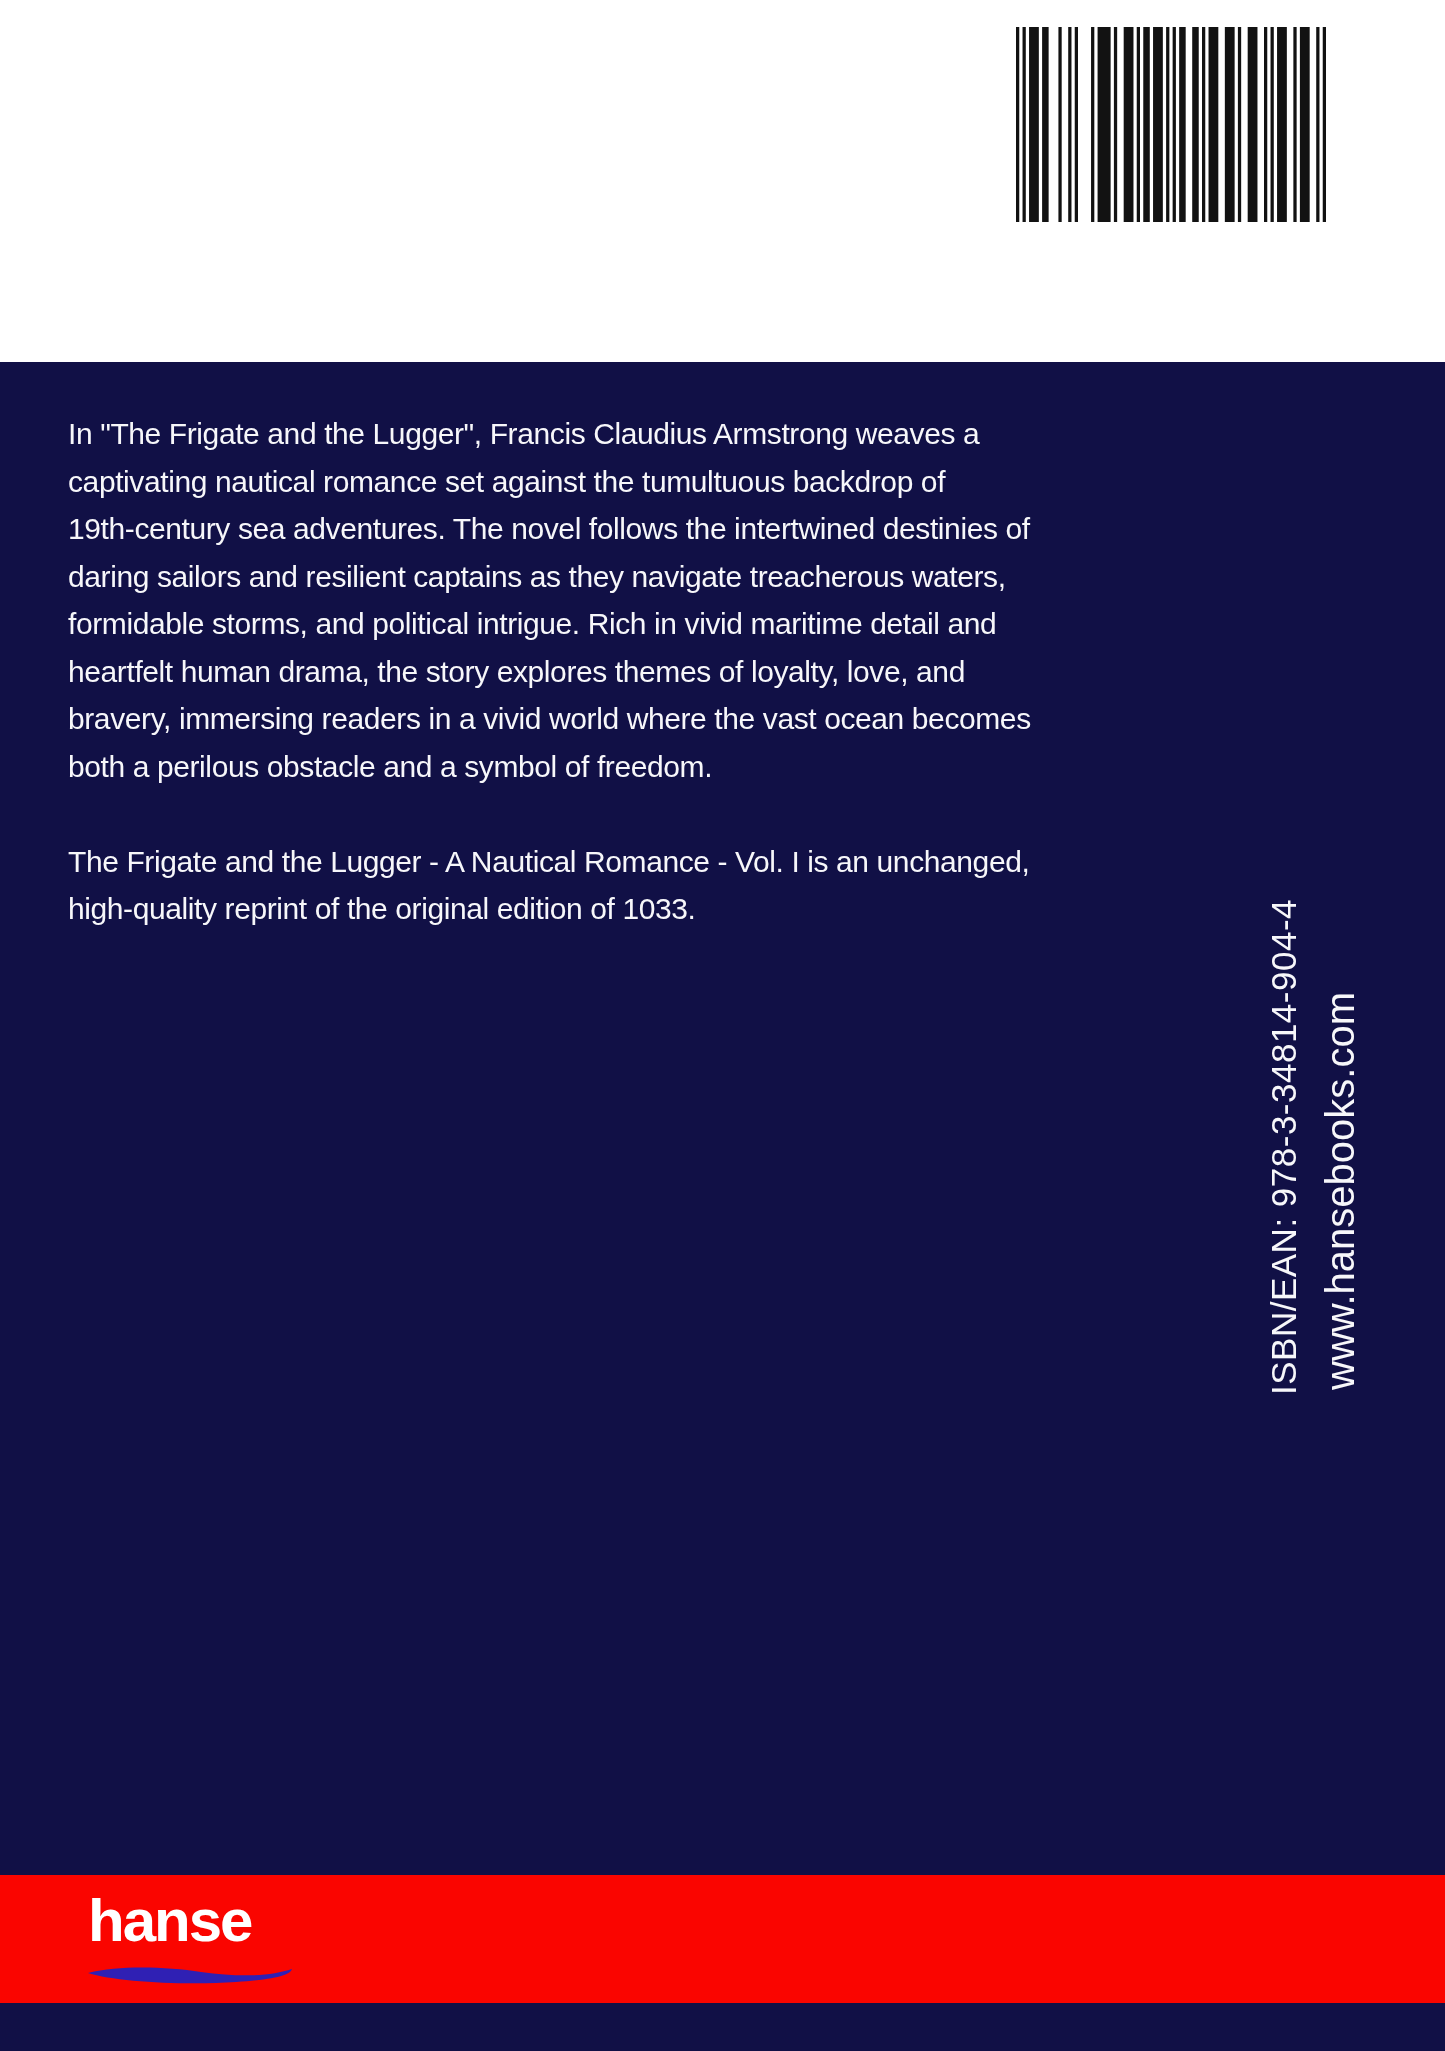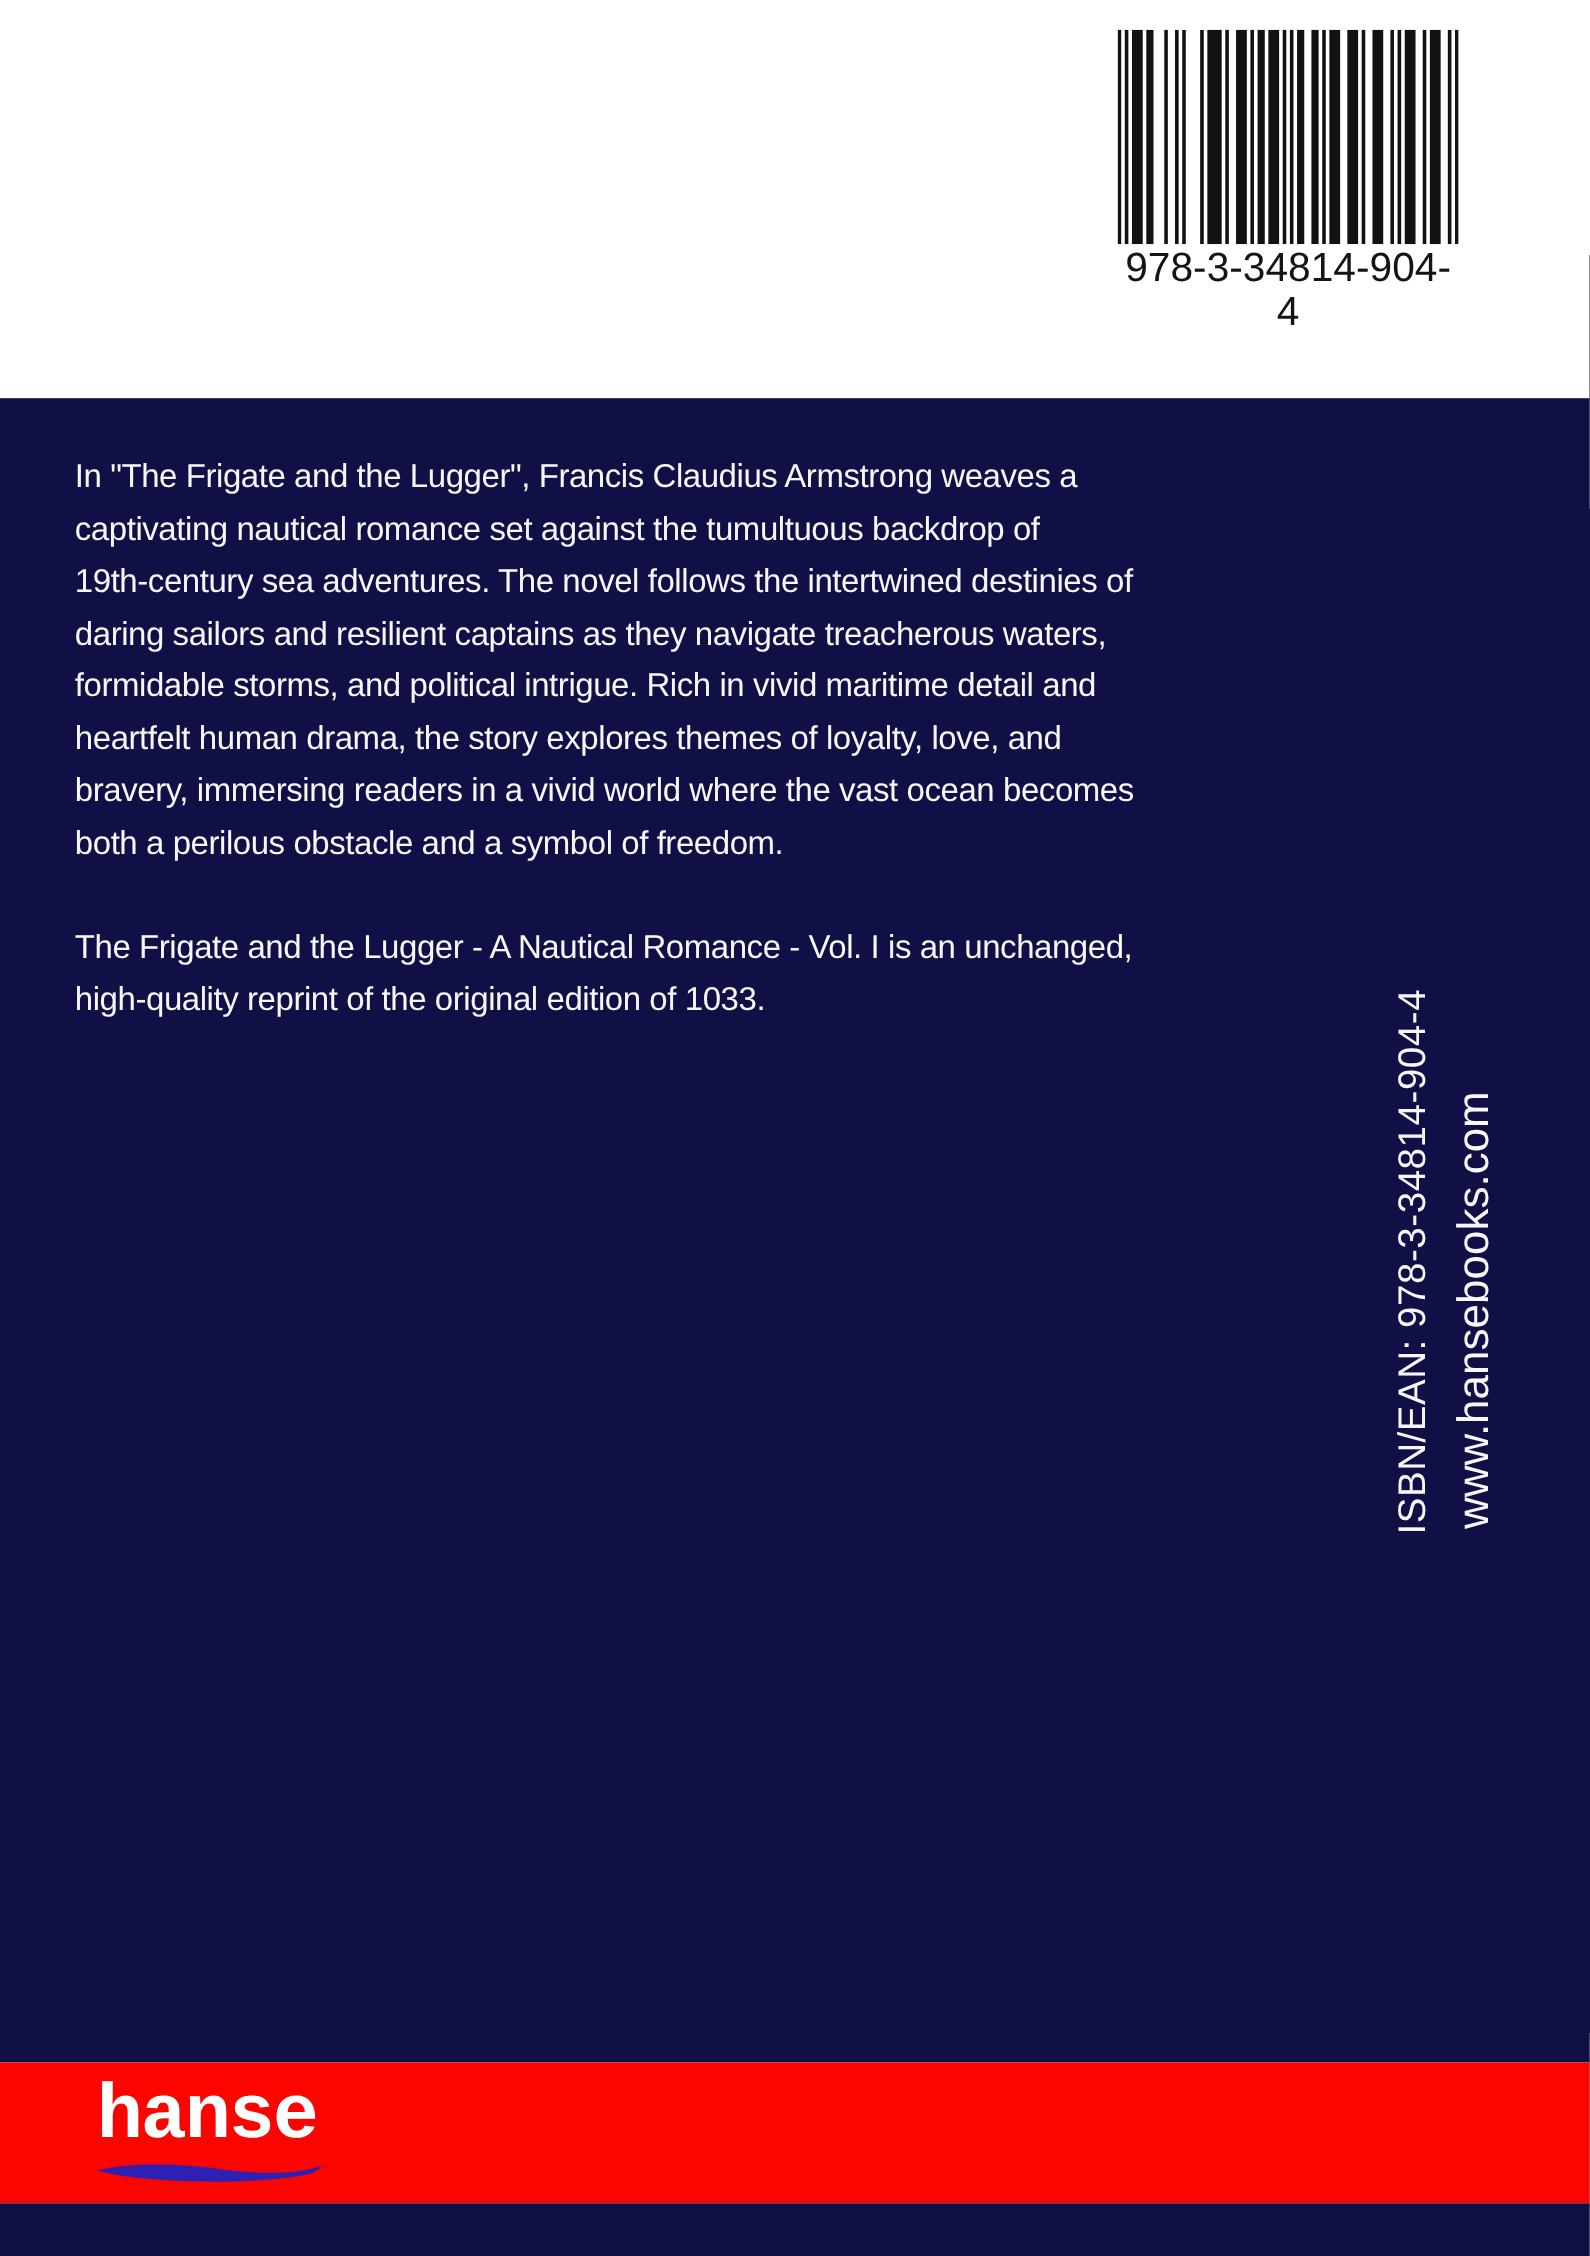--- a/index.html
+++ b/index.html
@@ -41,22 +41,22 @@
     white-space:nowrap;color:var(--text-white);line-height:1.15;
   }
   .isbn-vert{left:1264px;top:1395px;font-size:35px;letter-spacing:0.5px;}
   .site-vert{left:1317px;top:1390px;font-size:40px;letter-spacing:0px;}
   .publisher-footer{
     position:absolute;left:0;top:1875px;width:1445px;height:128px;
     background:var(--red);
   }
   .hanse-logo{
     position:absolute;left:88px;top:16px;
-    font-family:Liberation Mono, monospace;font-weight:800;
-    font-size:70px;line-height:1;color:#ffffff;letter-spacing:-2px;
+    font-family:Liberation Sans, sans-serif;font-weight:800;
+    font-size:60px;line-height:1;color:#ffffff;letter-spacing:-2px;
   }
   .logo-underline{
     position:absolute;left:86px;top:88px;width:210px;height:24px;
   }
   .logo-underline svg{width:100%;height:100%;display:block;}
   .logo-underline path{fill:var(--underline-blue);}
   .bottom-strip{
     position:absolute;left:0;top:2003px;width:1445px;height:48px;
     background:var(--navy);
   }
@@ -92,21 +92,20 @@
         <rect x="71" y="0" width="3" height="60"></rect>
         <rect x="76" y="0" width="1" height="60"></rect>
         <rect x="78" y="0" width="1" height="60"></rect>
         <rect x="80" y="0" width="3" height="60"></rect>
         <rect x="85" y="0" width="1" height="60"></rect>
         <rect x="87" y="0" width="3" height="60"></rect>
         <rect x="92" y="0" width="1" height="60"></rect>
         <rect x="94" y="0" width="1" height="60"></rect>
       </svg>
   </div>
-  <div class="barcode-number">978-3-34814-904-4</div>
 </div>
 
 <div class="main-navy">
   <div class="book-description">
     <p>In "The Frigate and the Lugger", Francis Claudius Armstrong weaves a
 captivating nautical romance set against the tumultuous backdrop of
 19th-century sea adventures. The novel follows the intertwined destinies of
 daring sailors and resilient captains as they navigate treacherous waters,
 formidable storms, and political intrigue. Rich in vivid maritime detail and
 heartfelt human drama, the story explores themes of loyalty, love, and

